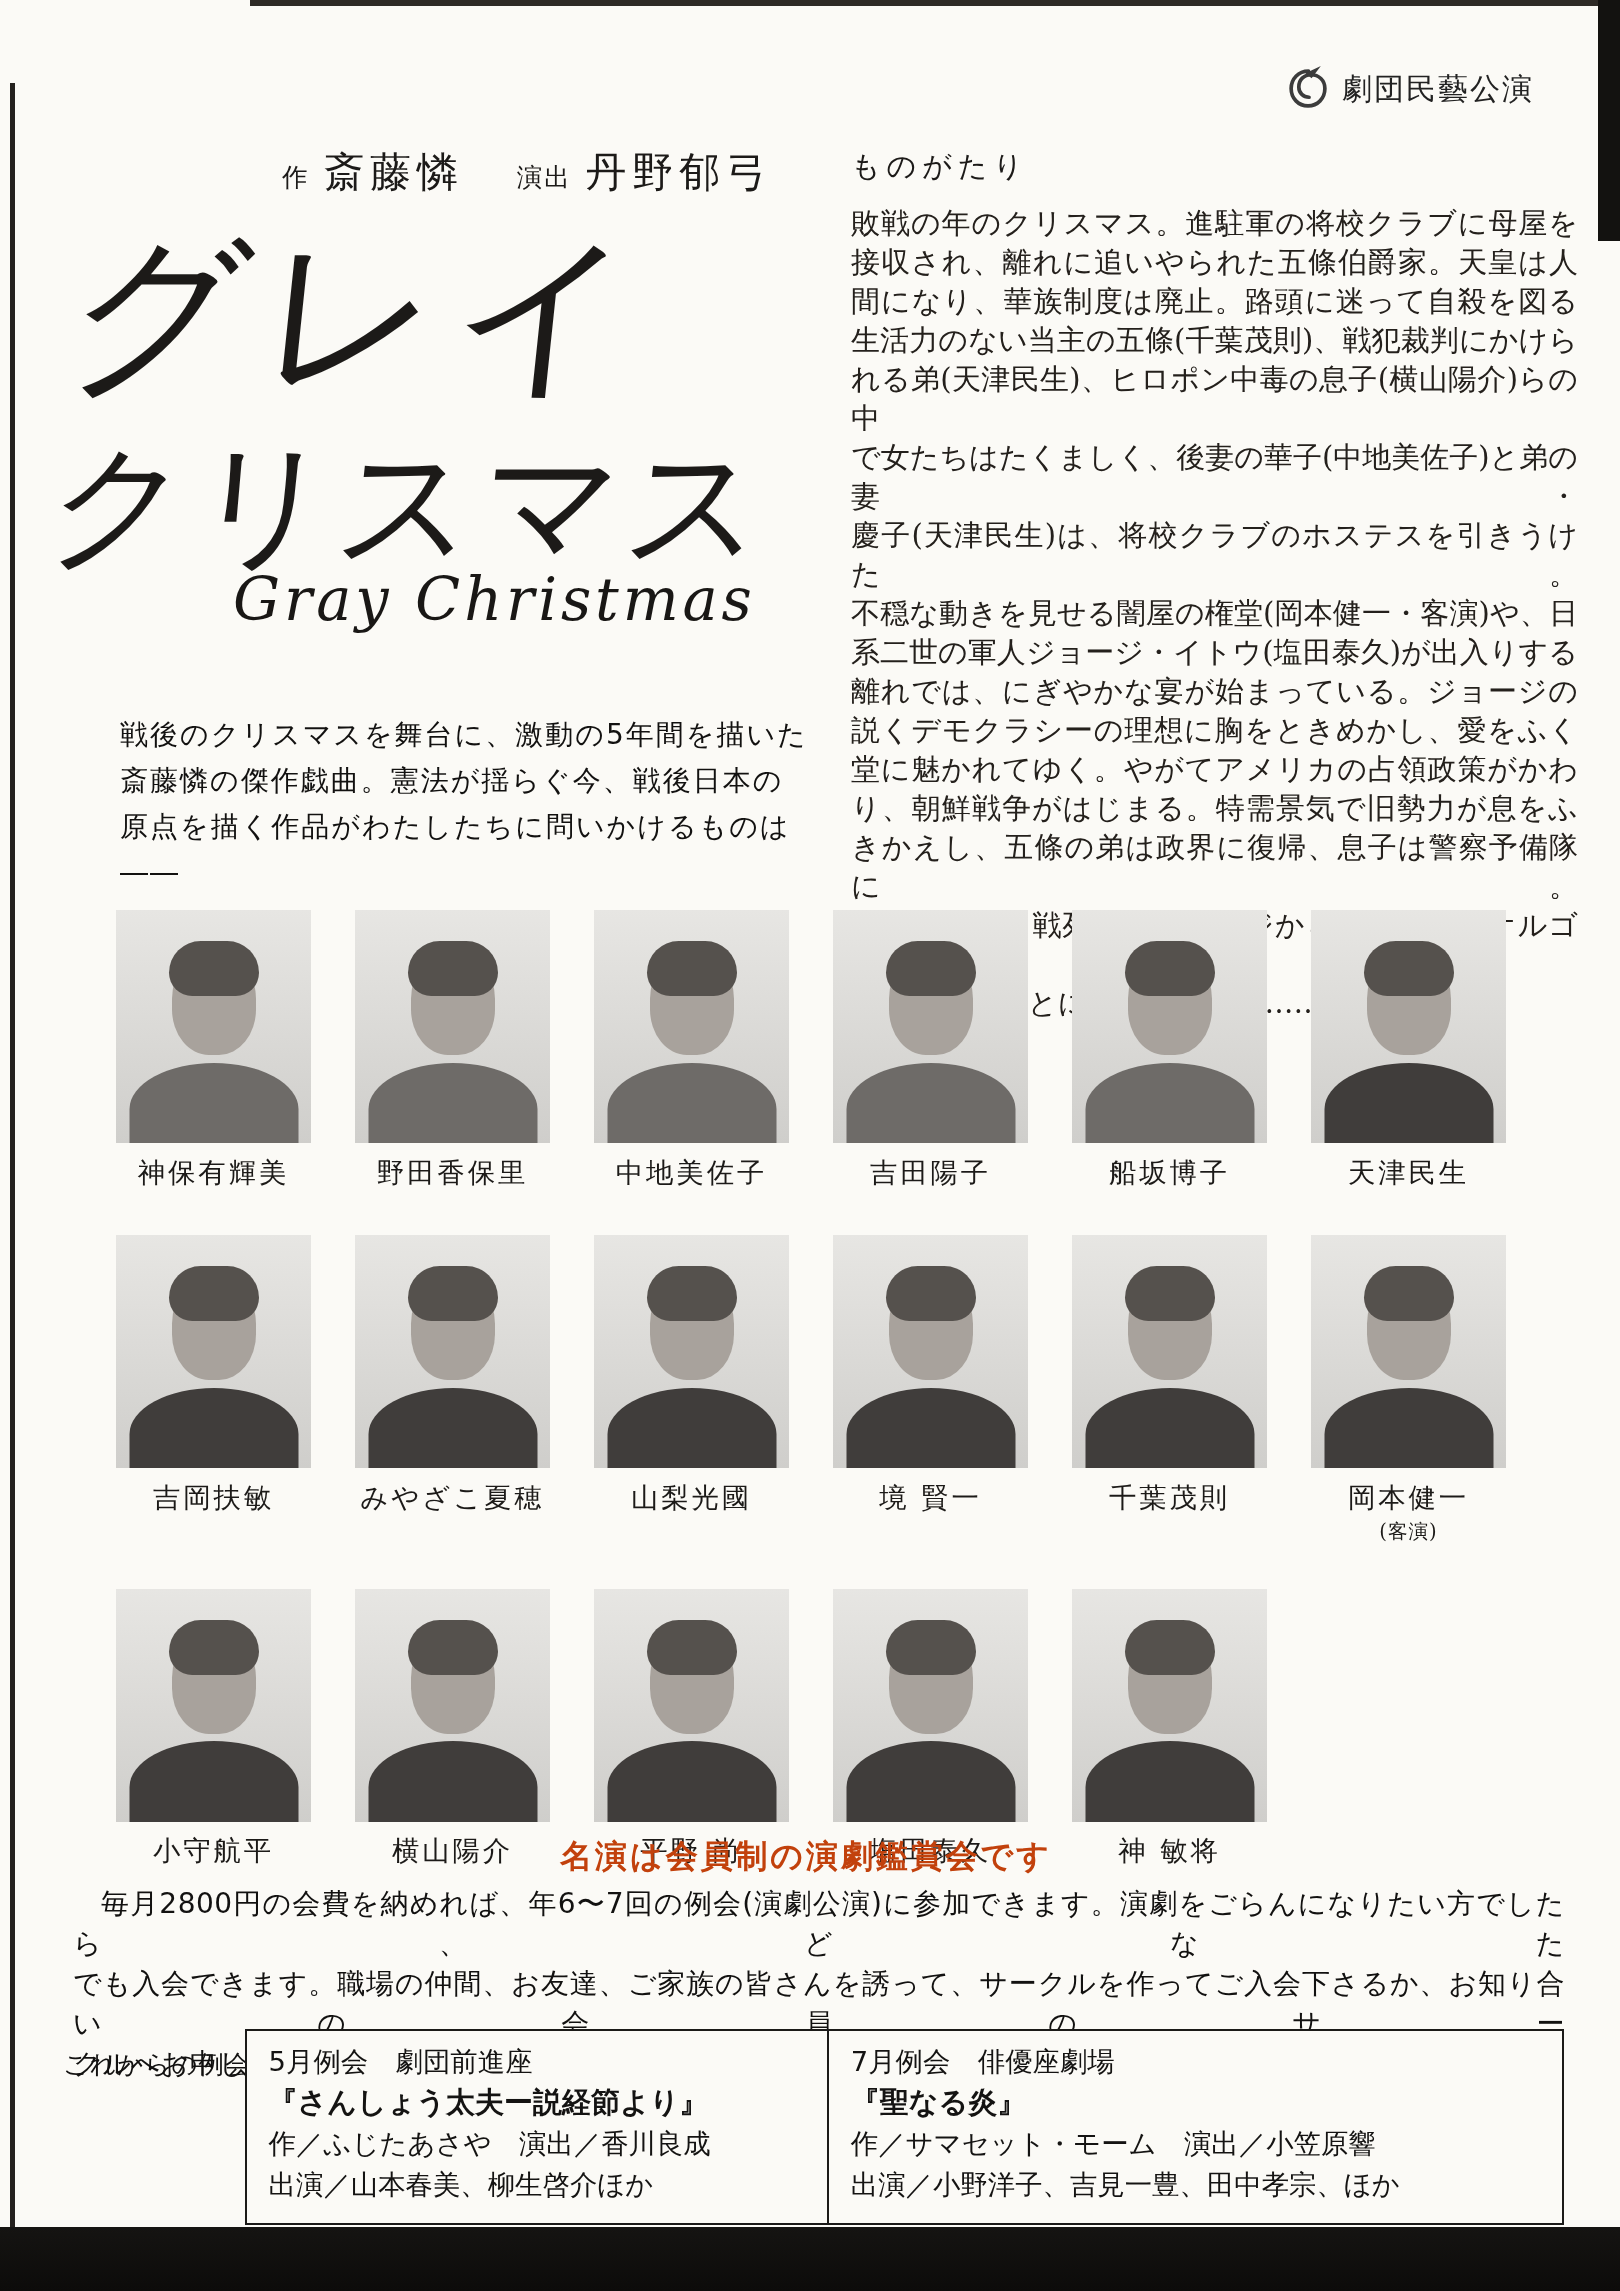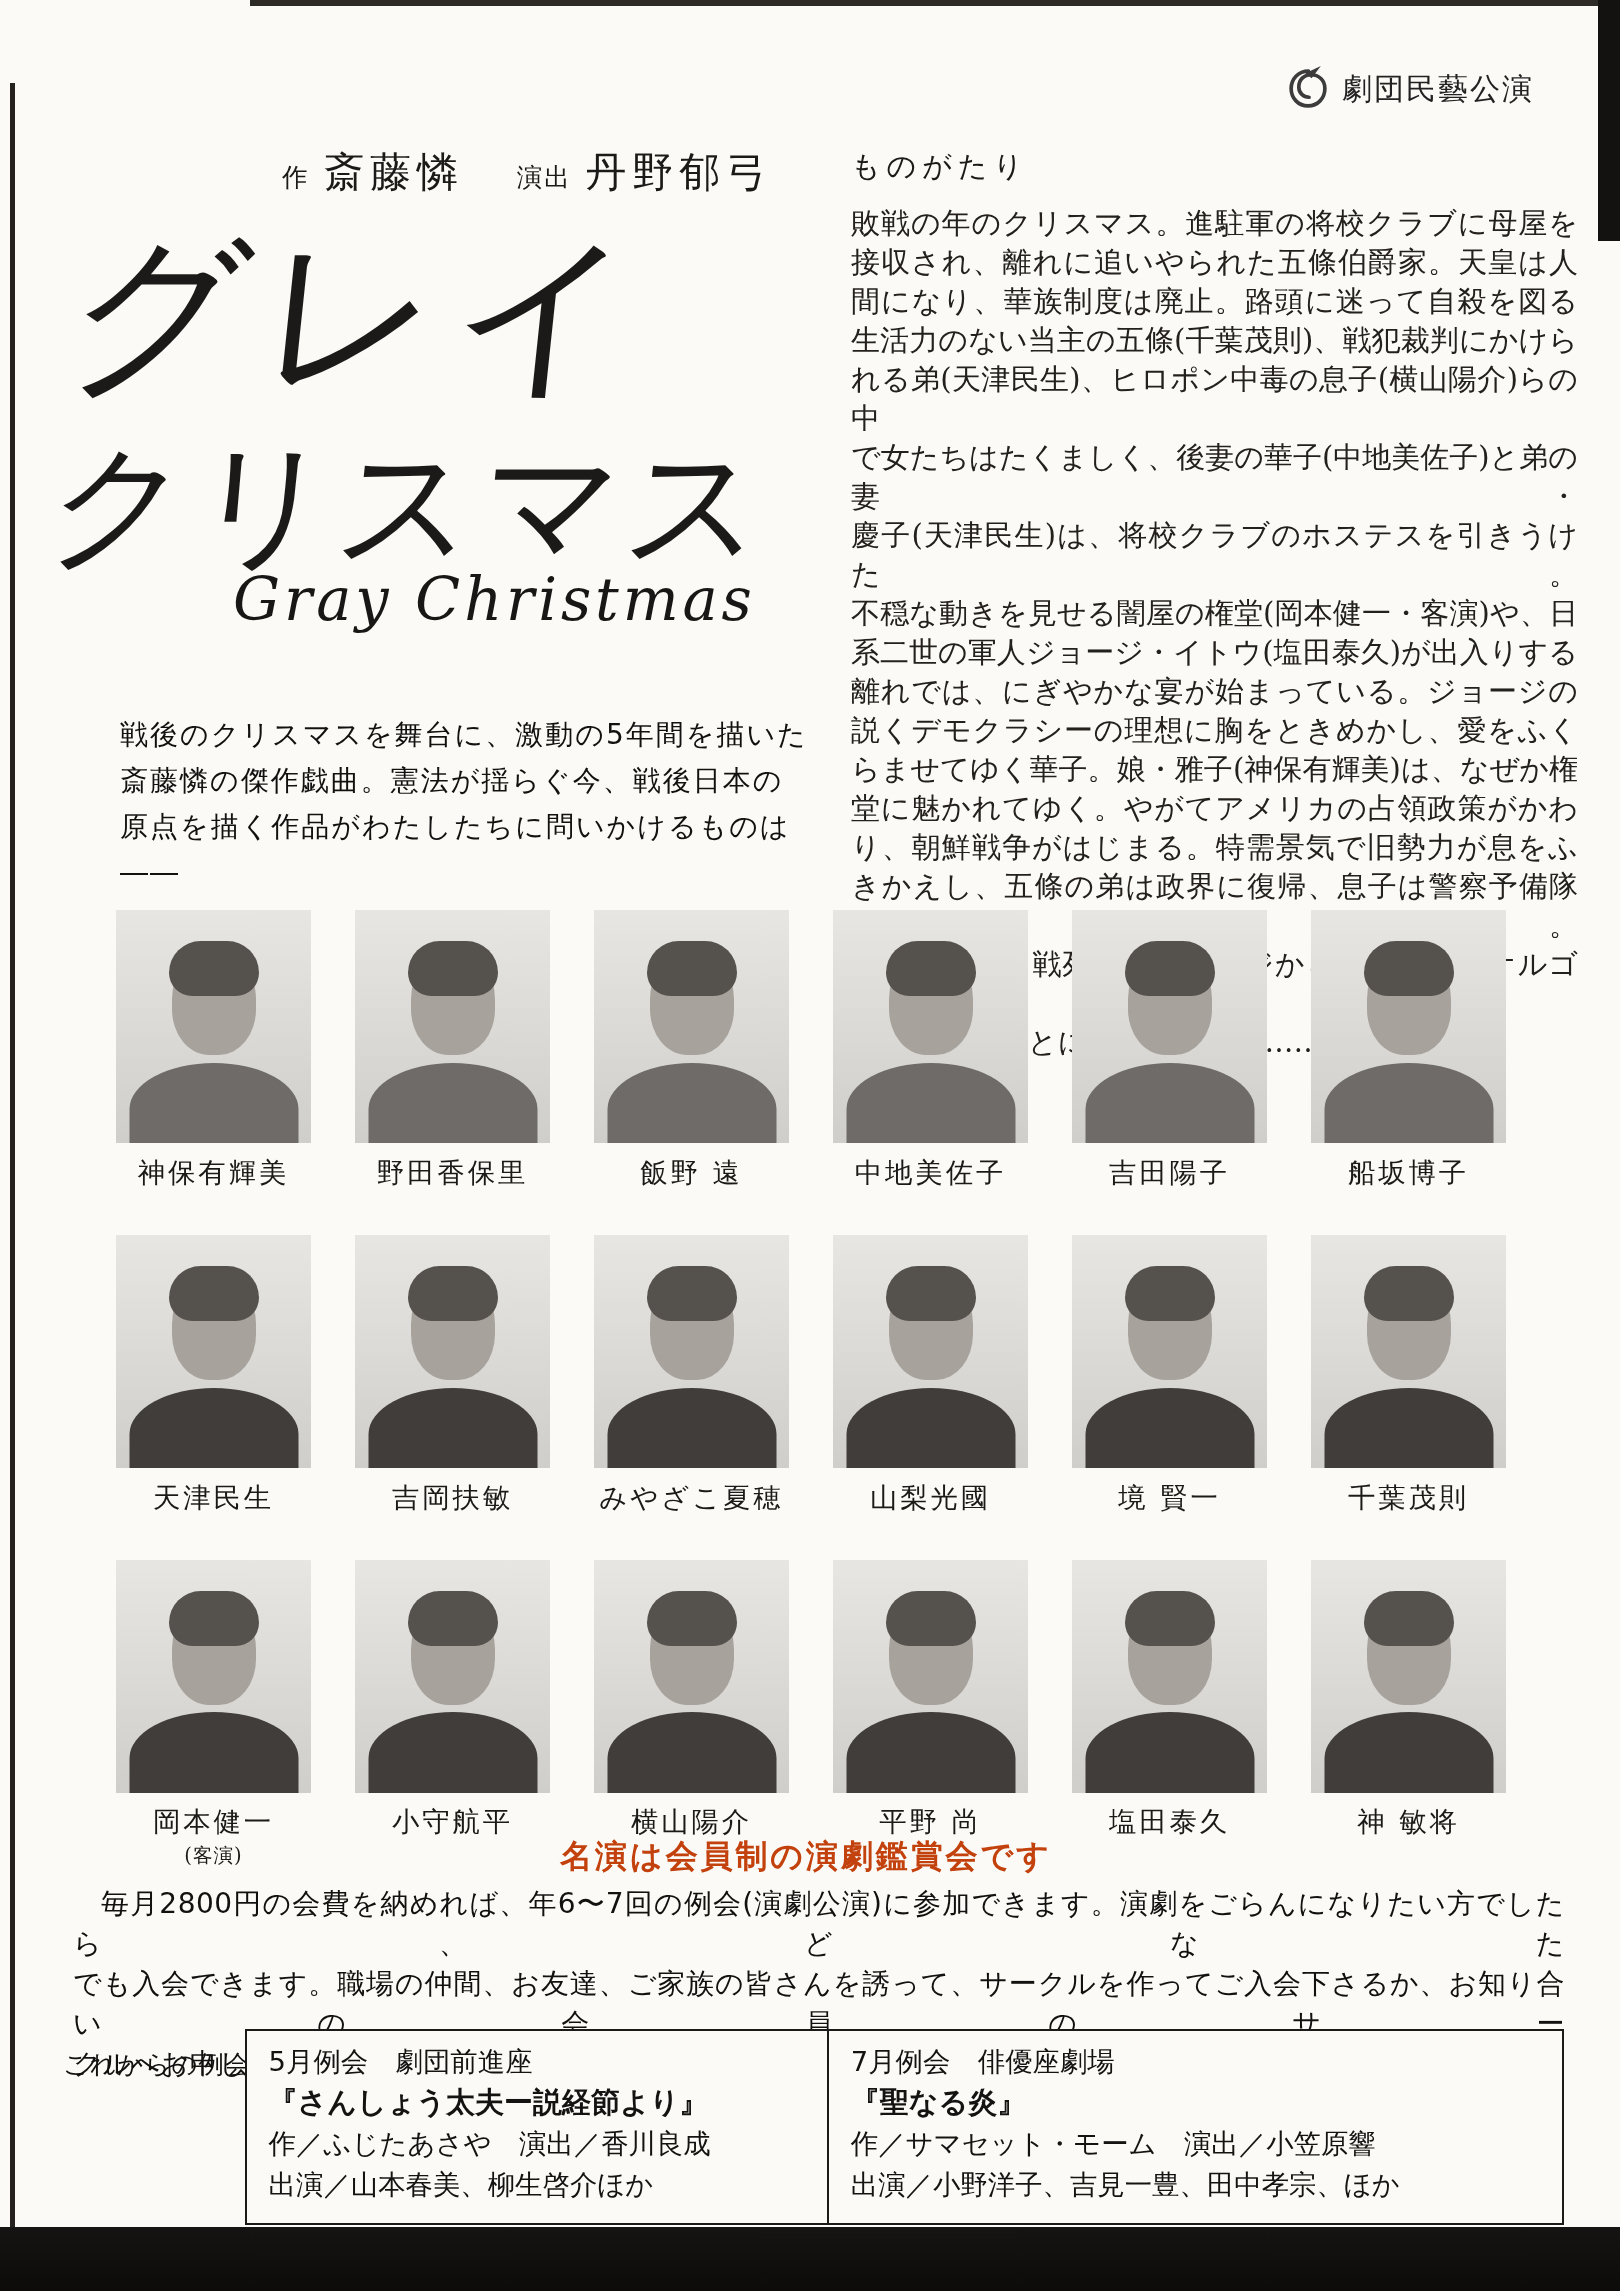--- a/index.html
+++ b/index.html
@@ -123,47 +123,40 @@
     <div class="story-line">接収され、離れに追いやられた五條伯爵家。天皇は人</div>
     <div class="story-line">間になり、華族制度は廃止。路頭に迷って自殺を図る</div>
     <div class="story-line">生活力のない当主の五條(千葉茂則)、戦犯裁判にかけら</div>
     <div class="story-line">れる弟(天津民生)、ヒロポン中毒の息子(横山陽介)らの中</div>
     <div class="story-line">で女たちはたくましく、後妻の華子(中地美佐子)と弟の妻・</div>
     <div class="story-line">慶子(天津民生)は、将校クラブのホステスを引きうけた。</div>
     <div class="story-line">不穏な動きを見せる闇屋の権堂(岡本健一・客演)や、日</div>
     <div class="story-line">系二世の軍人ジョージ・イトウ(塩田泰久)が出入りする</div>
     <div class="story-line">離れでは、にぎやかな宴が始まっている。ジョージの</div>
     <div class="story-line">説くデモクラシーの理想に胸をときめかし、愛をふく</div>
-    <div class="story-line">らませてゆく華子。娘・雅子(神保有輝美)は、なぜか権</div>
     <div class="story-line">堂に魅かれてゆく。やがてアメリカの占領政策がかわ</div>
     <div class="story-line">り、朝鮮戦争がはじまる。特需景気で旧勢力が息をふ</div>
     <div class="story-line">きかえし、五條の弟は政界に復帰、息子は警察予備隊に。</div>
     <div class="story-line">そして翌年、戦死したジョージから、思い出のオルゴー</div>
     <div class="story-line last">ルが華子のもとに届くのだった……。</div>
   </div>
 
   <div class="cast">
 
     <div class="member">
       <div class="photo">
           <div class="hair"></div>
         </div>
       <div class="member-name">神保有輝美</div>
     </div>
     <div class="member">
       <div class="photo">
           <div class="hair"></div>
         </div>
       <div class="member-name">野田香保里</div>
-    </div>
-    <div class="member">
-      <div class="photo">
-          <div class="hair"></div>
-        </div>
-      <div class="member-name">飯野 遠</div>
     </div>
     <div class="member">
       <div class="photo">
           <div class="hair"></div>
         </div>
       <div class="member-name">中地美佐子</div>
     </div>
     <div class="member">
       <div class="photo">
           <div class="hair"></div>

